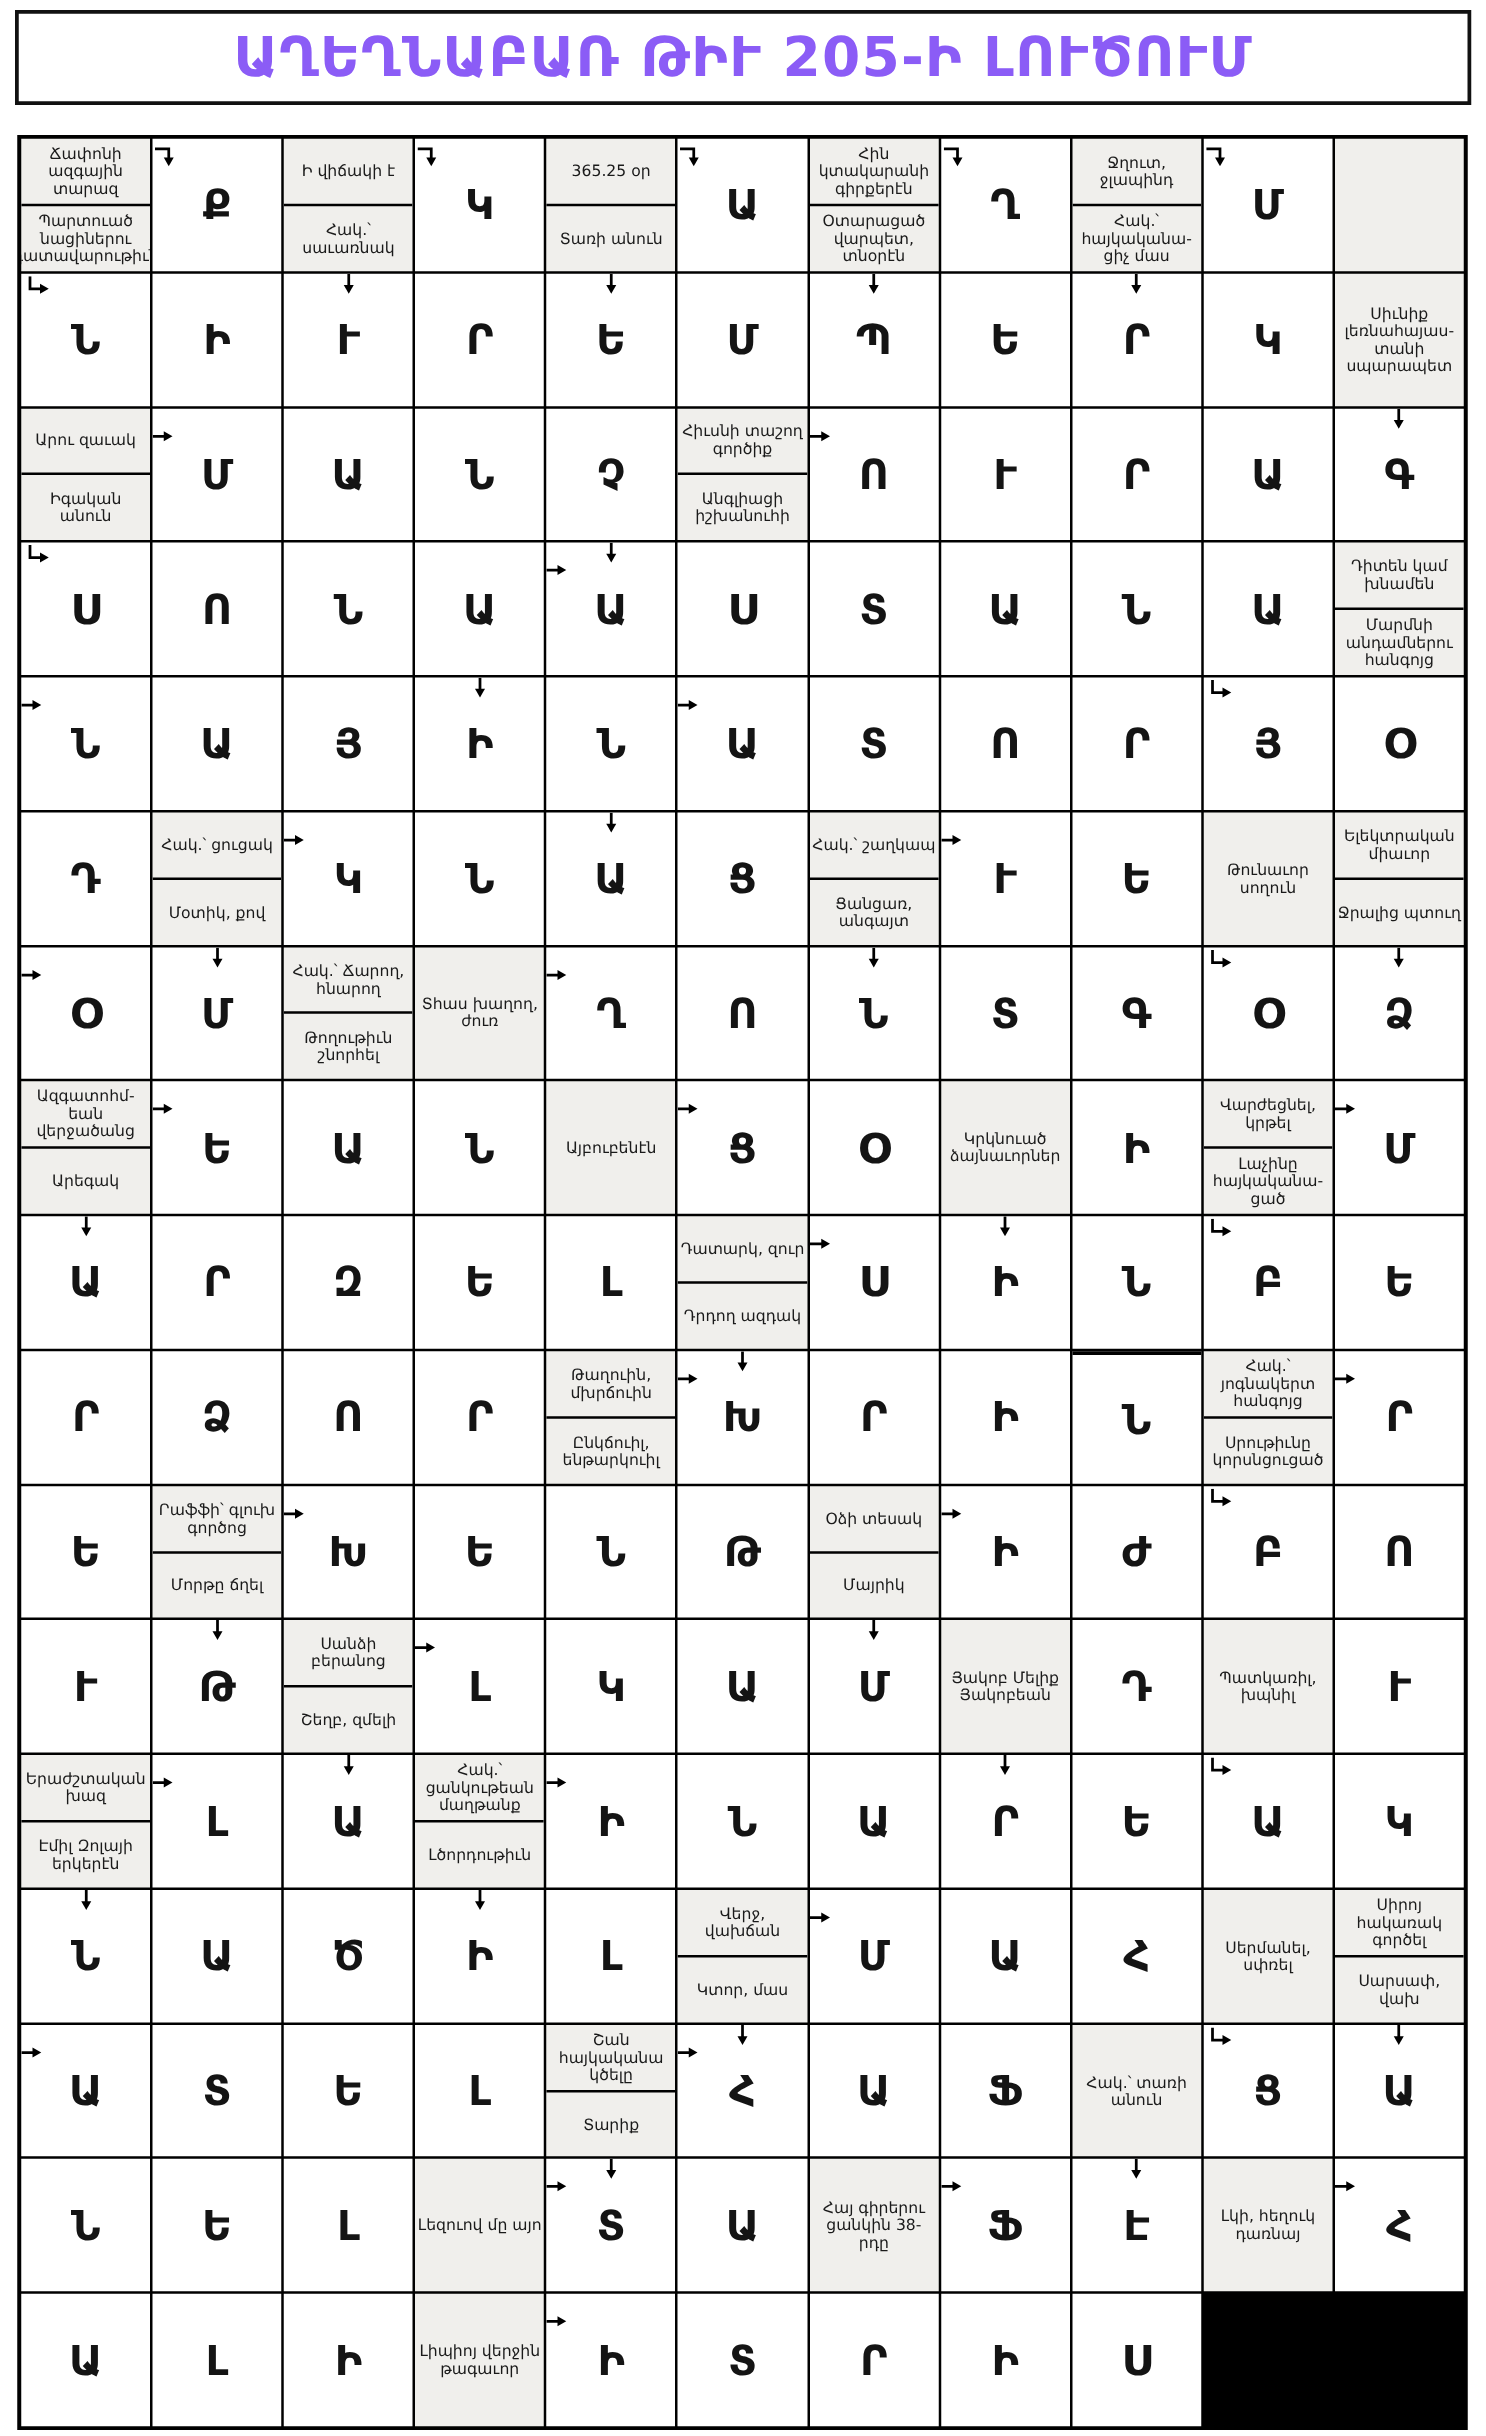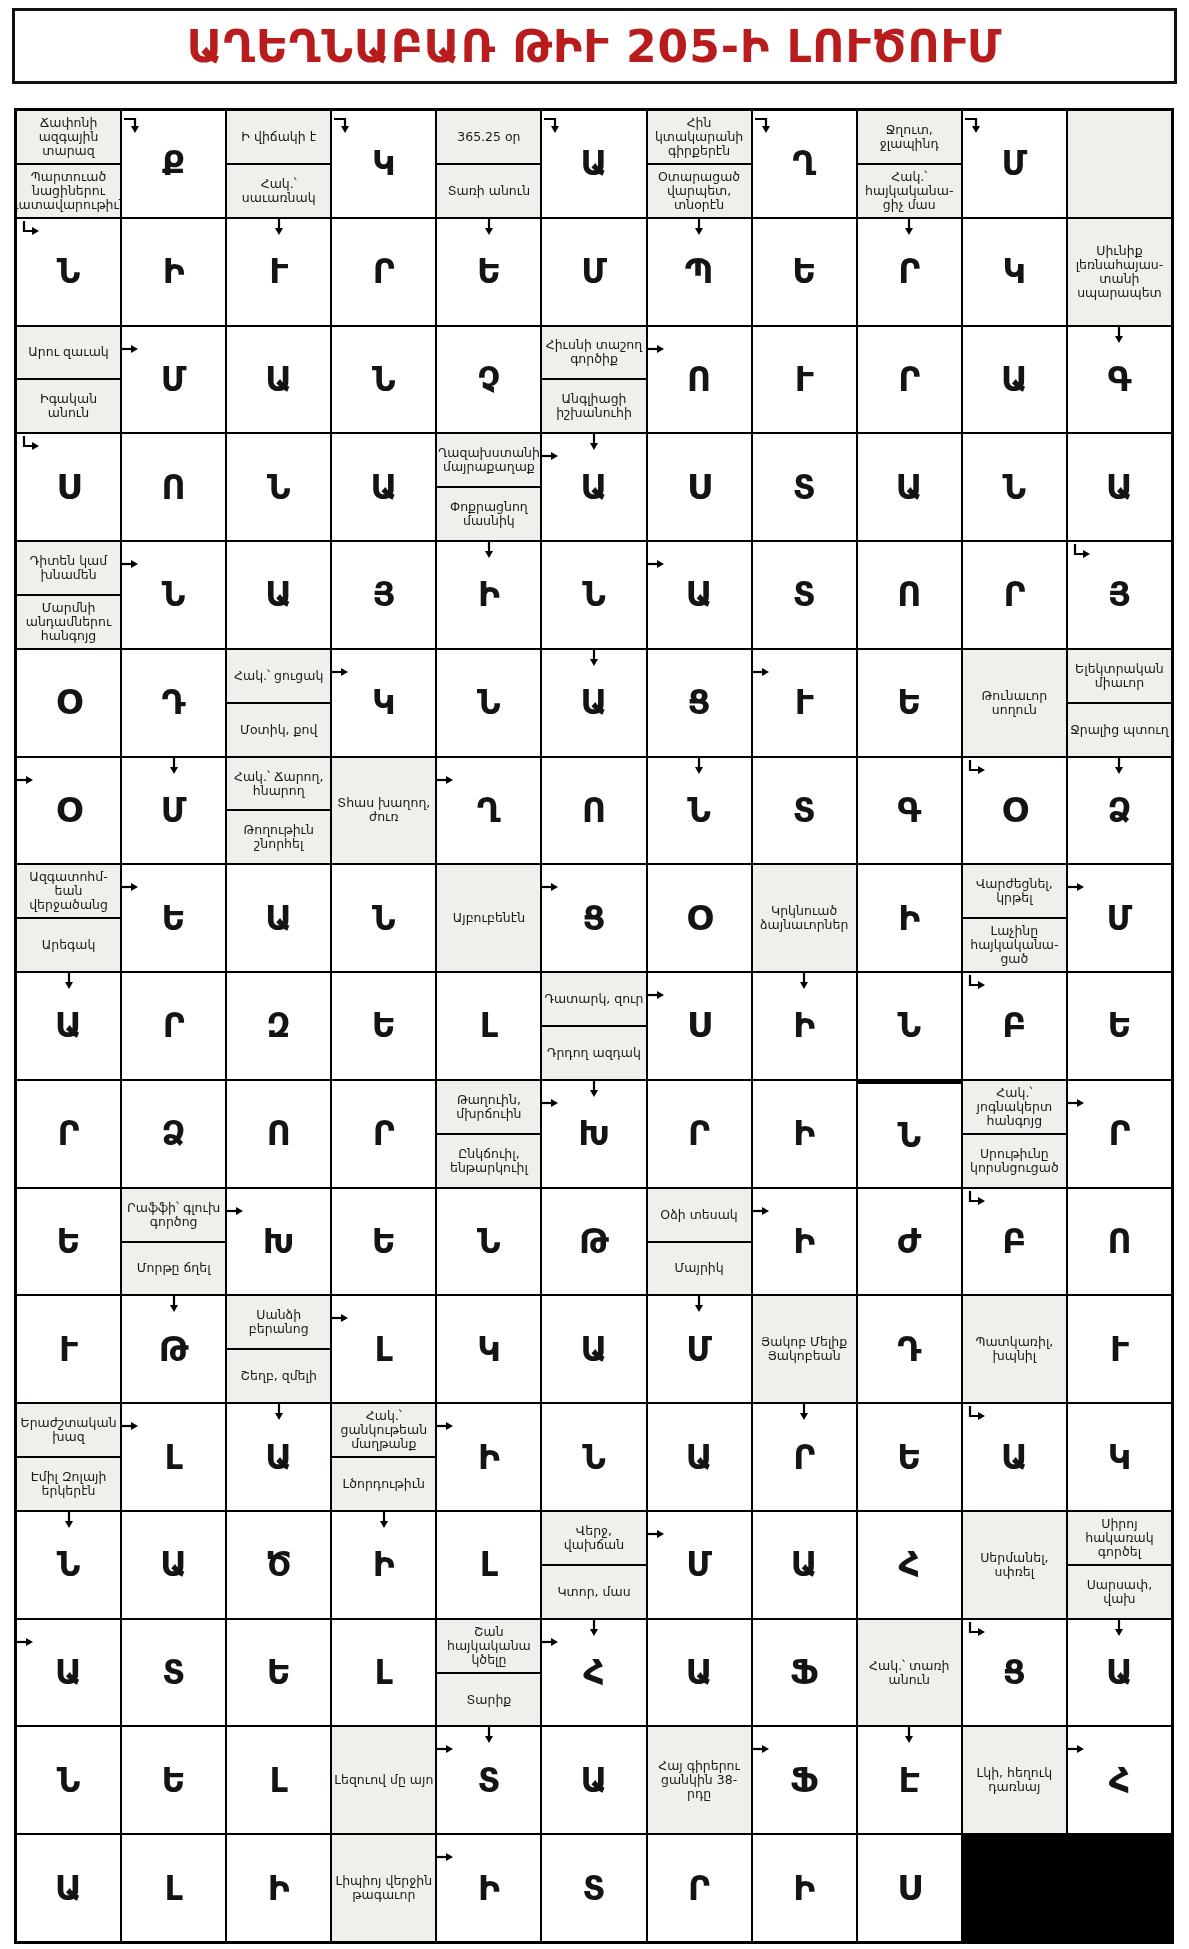--- a/index.html
+++ b/index.html
@@ -22,21 +22,21 @@
   .arr{position:absolute;pointer-events:none;}
   .arr.d{top:0px;left:50%;margin-left:-6px;}
   .arr.r{left:0px;top:16px;}
   .arr.er{left:3px;top:2px;}
   .arr.ed{left:2px;top:3px;}
 </style>
 </head>
 <body>
 
 <div id="titlebox">
-  <span id="titletext" style="color: #b91c1c;">ԱՂԵՂՆԱԲԱՌ ԹԻՒ 205-Ի ԼՈՒԾՈՒՄ</span>
+  <span id="titletext" style="color: #8b5cf6;">ԱՂԵՂՆԱԲԱՌ ԹԻՒ 205-Ի ԼՈՒԾՈՒՄ</span>
 </div>
 
 <div id="grid">
     <div class="cell clue">
       <div class="half">Ճափոնի ազգային տարազ</div>
       <div class="half b">Պարտուած նացիներու դատավարութիւն</div>
     </div>
     <div class="cell letter">
       <span>Ք</span>
       <svg class="arr ed" width="20" height="20">
@@ -198,24 +198,20 @@
     </div>
     <div class="cell letter">
       <span>Ո</span>
     </div>
     <div class="cell letter">
       <span>Ն</span>
     </div>
     <div class="cell letter">
       <span>Ա</span>
     </div>
-    <div class="cell clue">
-      <div class="half">Ղազախստանի մայրաքաղաք</div>
-      <div class="half b">Փոքրացնող մասնիկ</div>
-    </div>
     <div class="cell letter">
       <span>Ա</span>
       <svg class="arr r" width="17" height="12">
         <line x1="0" y1="6" x2="10" y2="6" stroke="#000000" stroke-width="2.2"></line>
         <polygon points="9,2 9,10 16,6" fill="#000000"></polygon>
       </svg>
       <svg class="arr d" width="12" height="17">
         <line x1="6" y1="0" x2="6" y2="10" stroke="#000000" stroke-width="2.2"></line>
         <polygon points="2,9 10,9 6,16" fill="#000000"></polygon>
       </svg>
@@ -308,20 +304,24 @@
     <div class="cell letter">
       <span>Ա</span>
       <svg class="arr d" width="12" height="17">
         <line x1="6" y1="0" x2="6" y2="10" stroke="#000000" stroke-width="2.2"></line>
         <polygon points="2,9 10,9 6,16" fill="#000000"></polygon>
       </svg>
     </div>
     <div class="cell letter">
       <span>Ց</span>
     </div>
+    <div class="cell clue">
+      <div class="half">Հակ.՝ շաղկապ</div>
+      <div class="half b">Ցանցառ, անգայտ</div>
+    </div>
     <div class="cell letter">
       <span>Ւ</span>
       <svg class="arr r" width="17" height="12">
         <line x1="0" y1="6" x2="10" y2="6" stroke="#000000" stroke-width="2.2"></line>
         <polygon points="9,2 9,10 16,6" fill="#000000"></polygon>
       </svg>
     </div>
     <div class="cell letter">
       <span>Ե</span>
     </div>

